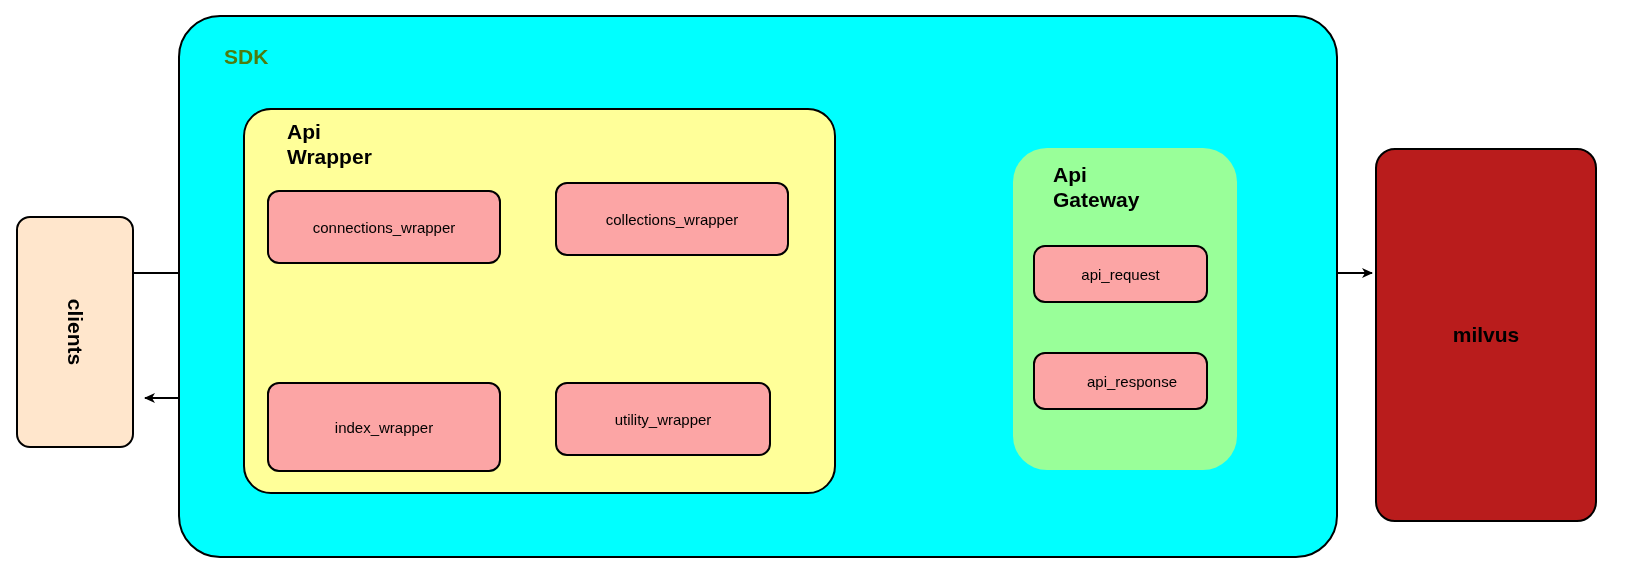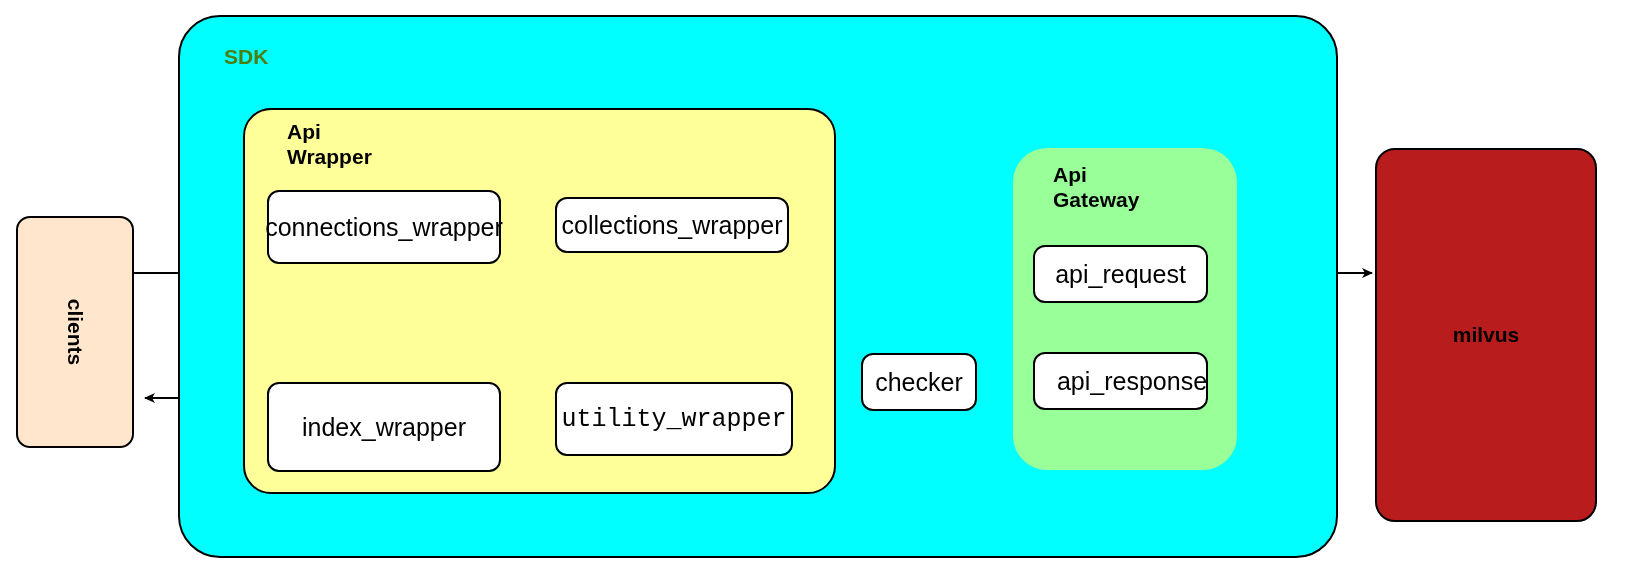--- a/index.html
+++ b/index.html
@@ -80,24 +80,24 @@
     left: 40px;
     top: 14px;
     font-size: 21px;
     font-weight: bold;
     color: #000000;
     line-height: 1.2;
     white-space: pre-line;
   }
   
   .leaf {
-    background: #ffffff;
+    background: #fca5a5;
     border: 2px solid #000000;
     border-radius: 12px;
-    font-size: 25px;
+    font-size: 15px;
     color: #000000;
   }
   
   .clients-box {
     left: 16px;
     top: 216px;
     width: 118px;
     height: 232px;
     background: #ffe6cc;
     border: 2px solid #000000;
@@ -189,38 +189,35 @@
   </div>
 
   <div class="node apiwrapper-box">
     <div class="apiwrapper-label">Api
 Wrapper</div>
 
     <div class="node leaf" style="left:22px; top:80px; width:234px; height:74px;">
       <span>connections_wrapper</span>
     </div>
 
-    <div class="node leaf" style="left:310px; top:87px; width:234px; height:56px;">
+    <div class="node leaf" style="left:310px; top:72px; width:234px; height:74px;">
       <span>collections_wrapper</span>
     </div>
 
 
 
     <div class="node leaf" style="left:22px; top:272px; width:234px; height:90px;">
       <span>index_wrapper</span>
     </div>
 
-    <div class="node leaf" style="left:310px; top:272px; width:238px; height:74px;font-family:Liberation Mono, monospace;">
+    <div class="node leaf" style="left:310px; top:272px; width:216px; height:74px;">
       <span>utility_wrapper</span>
     </div>
   </div>
 
-  <div class="node leaf" style="left:861px; top:353px; width:116px; height:58px;">
-    <span>checker</span>
-  </div>
 
   <div class="node apigateway-box">
     <div class="apigateway-label">Api
 Gateway</div>
 
     <div class="node leaf" style="left:20px; top:97px; width:175px; height:58px;">
       <span>api_request</span>
     </div>
 
     <div class="node leaf" style="left:20px; top:204px; width:175px; height:58px;padding-left:23px;">

